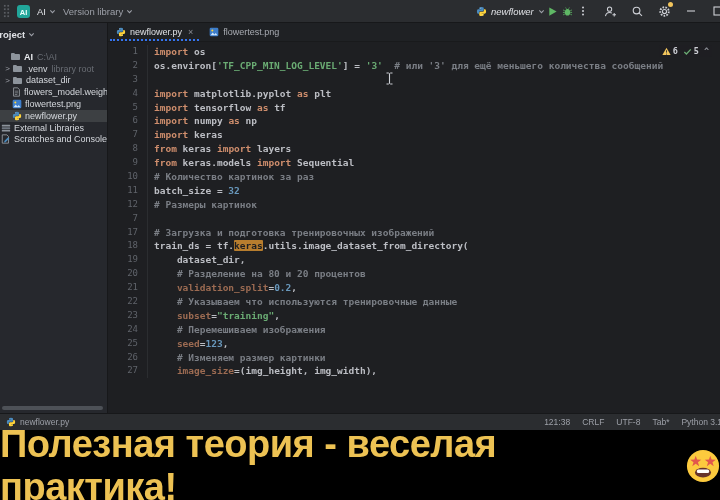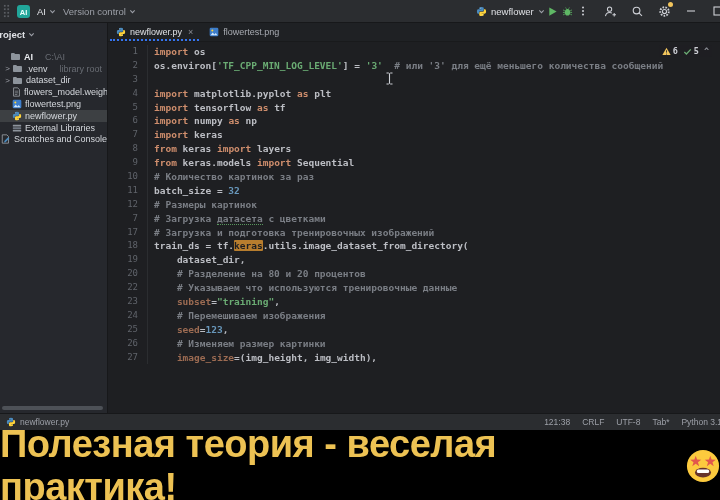--- a/index.html
+++ b/index.html
@@ -5,35 +5,35 @@
   html,body{margin:0;padding:0;background:#000;}
   .window{position:relative;width:720px;height:500px;overflow:hidden;background:#0c4a6e;
     font-family:"Liberation Sans",sans-serif;-webkit-font-smoothing:antialiased;}
   
   .titlebar{position:relative;height:22px;background:#2b2d30;border-bottom:1px solid #17181a;}
   .tb-left{position:absolute;left:0;top:0;height:22px;display:flex;align-items:center;gap:7px;padding-left:3px;}
   .grip{width:7px;height:14px;background-image:radial-gradient(#5a5d62 0.8px,transparent 0.9px);background-size:3.5px 3.5px;}
   .chip{display:flex;align-items:center;justify-content:center;}
   .tb-item{display:flex;align-items:center;gap:3px;font-size:9.5px;color:#dfe1e5;}
   .tb-item.dim{color:#9da0a8;}
-  .tb-run{position:absolute;left:476px;top:0;height:22px;display:flex;align-items:center;gap:1px;}
+  .tb-run{position:absolute;left:476px;top:0;height:22px;display:flex;align-items:center;gap:1px;font-style:italic;}
   .tb-run .cfg{display:flex;align-items:center;gap:4px;font-size:9.5px;color:#dfe1e5;}
   .tb-icons{position:absolute;right:-5px;top:0;height:22px;display:flex;align-items:center;gap:13px;}
   .ibtn{position:relative;display:flex;align-items:center;justify-content:center;width:14px;height:14px;}
   .badge{position:absolute;top:-2px;right:-2px;width:5px;height:5px;border-radius:50%;background:#f2c55c;}
   
   .main{display:flex;height:390px;}
   .panel{position:relative;width:107px;background:#26282d;border-right:1px solid #17181a;overflow:hidden;flex:none;}
   .panel-header{display:flex;align-items:center;gap:3px;height:18px;padding-top:2px;margin-left:-7px;
      font-size:9.5px;font-weight:bold;color:#dfe1e5;}
   .tree{margin-top:8px;}
   .trow{display:flex;align-items:center;height:11.8px;font-size:9px;color:#d5d8dd;white-space:nowrap;cursor:default;}
   .trow .chev{width:9px;flex:none;display:flex;justify-content:center;color:#9da0a8;font-size:8px;}
   .trow .ticon{flex:none;display:flex;margin-right:3px;}
-  .trow .sub{color:#686c73;margin-left:12px;}
+  .trow .sub{color:#686c73;margin-left:4px;}
   .trow.selected{background:#3d4043;}
   .trow.bold .tlabel{font-weight:bold;color:#e8eaee;}
   .hscroll{position:absolute;left:2px;bottom:3px;width:101px;height:4px;border-radius:2px;background:#4d5157;}
   
   .editor{position:relative;flex:1;display:flex;flex-direction:column;background:#1e1f22;overflow:hidden;}
   .tabbar{display:flex;align-items:center;height:18px;background:#1f2124;border-bottom:1px solid #191a1c;flex:none;}
   .tab{display:flex;align-items:center;gap:4px;height:100%;padding:0 8px;font-size:9px;color:#a8abb2;position:relative;}
   .tab.active{color:#dfe1e5;}
   .tab.active:after{content:"";position:absolute;left:2px;right:2px;bottom:0;border-bottom:2px dotted #3574f0;}
   .tab .close{color:#8c8f96;font-size:9px;margin-left:2px;}
@@ -81,21 +81,21 @@
       </span>
       <span class="tb-item">
         <span>AI</span>
         <span>
             <svg width="7" height="7" viewBox="0 0 8 8">
               <path d="M1.5 2.8L4 5.3 6.5 2.8" stroke="#9da0a8" stroke-width="1.2" fill="none"></path>
             </svg>
           </span>
       </span>
       <span class="tb-item dim">
-        <span>Version control</span>
+        <span>Version library</span>
         <span>
             <svg width="7" height="7" viewBox="0 0 8 8">
               <path d="M1.5 2.8L4 5.3 6.5 2.8" stroke="#9da0a8" stroke-width="1.2" fill="none"></path>
             </svg>
           </span>
       </span>
     </div>
     <div class="tb-run">
       <span class="cfg">
         <span>
@@ -229,21 +229,21 @@
             <span class="ticon">
               <svg width="10" height="10" viewBox="0 0 24 24">
                 <path fill="#4b8bbe" d="M11.9 2c-5 0-4.7 2.2-4.7 2.2v2.3h4.8v.7H5.3S2 6.8 2 11.9s2.9 4.9 2.9 4.9h1.7v-2.4s-.1-2.9 2.8-2.9h4.8s2.7 0 2.7-2.6V4.5S17.3 2 11.9 2z"></path>
                 <circle cx="9.3" cy="4.6" r="0.9" fill="#fff"></circle>
                 <path fill="#ffd43b" d="M12.1 22c5 0 4.7-2.2 4.7-2.2v-2.3H12v-.7h6.7s3.3.4 3.3-4.7-2.9-4.9-2.9-4.9h-1.7v2.4s.1 2.9-2.8 2.9H9.8s-2.7 0-2.7 2.6v4.4S6.7 22 12.1 22z"></path>
                 <circle cx="14.7" cy="19.4" r="0.9" fill="#fff"></circle>
               </svg>
             </span>
             <span class="tlabel">newflower.py</span>
           </div>
-          <div class="trow" style="padding-left: 12px;">
+          <div class="trow" style="padding-left: 1px;">
             <span class="ticon">
               <svg width="10" height="10" viewBox="0 0 12 12">
                 <rect x="1" y="2" width="10" height="2.2" rx="0.6" fill="#8d949c"></rect>
                 <rect x="1" y="5" width="10" height="2.2" rx="0.6" fill="#6f7680"></rect>
                 <rect x="1" y="8" width="10" height="2.2" rx="0.6" fill="#8d949c"></rect>
               </svg>
             </span>
             <span class="tlabel">External Libraries</span>
           </div>
           <div class="trow" style="padding-left: 1px;">
@@ -315,25 +315,26 @@
           <div class="line"><span class="ln">3</span><span class="lt"></span></div>
           <div class="line"><span class="ln">4</span><span class="lt"><span class="tok-kw">import</span><span class="tok-pl"> matplotlib.pyplot </span><span class="tok-kw">as</span><span class="tok-pl"> plt</span></span></div>
           <div class="line"><span class="ln">5</span><span class="lt"><span class="tok-kw">import</span><span class="tok-pl"> tensorflow </span><span class="tok-kw">as</span><span class="tok-pl"> tf</span></span></div>
           <div class="line"><span class="ln">6</span><span class="lt"><span class="tok-kw">import</span><span class="tok-pl"> numpy </span><span class="tok-kw">as</span><span class="tok-pl"> np</span></span></div>
           <div class="line"><span class="ln">7</span><span class="lt"><span class="tok-kw">import</span><span class="tok-pl"> keras</span></span></div>
           <div class="line"><span class="ln">8</span><span class="lt"><span class="tok-kw">from</span><span class="tok-pl"> keras </span><span class="tok-kw">import</span><span class="tok-pl"> layers</span></span></div>
           <div class="line"><span class="ln">9</span><span class="lt"><span class="tok-kw">from</span><span class="tok-pl"> keras.models </span><span class="tok-kw">import</span><span class="tok-pl"> Sequential</span></span></div>
           <div class="line"><span class="ln">10</span><span class="lt"><span class="tok-cm"># Количество картинок за раз</span></span></div>
           <div class="line"><span class="ln">11</span><span class="lt"><span class="tok-pl">batch_size = </span><span class="tok-num">32</span></span></div>
           <div class="line"><span class="ln">12</span><span class="lt"><span class="tok-cm"># Размеры картинок</span></span></div>
-          <div class="line"><span class="ln">7</span><span class="lt"><span class="tok-cm"># Загрузка </span><span class="tok-cmsp">датасета</span><span class="tok-cm"> с цветками</span></span></div>
+          <div class="line"><span class="ln">7</span></div>
           <div class="line"><span class="ln">17</span><span class="lt"><span class="tok-cm"># Загрузка и подготовка тренировочных изображений</span></span></div>
           <div class="line"><span class="ln">18</span><span class="lt"><span class="tok-pl">train_ds = tf.</span><span class="tok-hl">keras</span><span class="tok-pl">.utils.image_dataset_from_directory(</span></span></div>
           <div class="line"><span class="ln">19</span><span class="lt"><span class="tok-pl">    dataset_dir,</span></span></div>
           <div class="line"><span class="ln">20</span><span class="lt"><span class="tok-cm">    # Разделение на 80 и 20 процентов</span></span></div>
+          <div class="line"><span class="ln">21</span><span class="lt"><span class="tok-pl">    </span><span class="tok-arg">validation_split</span><span class="tok-pl">=</span><span class="tok-num">0.2</span><span class="tok-pl">,</span></span></div>
           <div class="line"><span class="ln">22</span><span class="lt"><span class="tok-cm">    # Указываем что используются тренировочные данные</span></span></div>
           <div class="line"><span class="ln">23</span><span class="lt"><span class="tok-pl">    </span><span class="tok-arg">subset</span><span class="tok-pl">=</span><span class="tok-str">"training"</span><span class="tok-pl">,</span></span></div>
           <div class="line"><span class="ln">24</span><span class="lt"><span class="tok-cm">    # Перемешиваем изображения</span></span></div>
           <div class="line"><span class="ln">25</span><span class="lt"><span class="tok-pl">    </span><span class="tok-arg">seed</span><span class="tok-pl">=</span><span class="tok-num">123</span><span class="tok-pl">,</span></span></div>
           <div class="line"><span class="ln">26</span><span class="lt"><span class="tok-cm">    # Изменяем размер картинки</span></span></div>
           <div class="line"><span class="ln">27</span><span class="lt"><span class="tok-pl">    </span><span class="tok-arg">image_size</span><span class="tok-pl">=(img_height, img_width),</span></span></div>
         </div>
     </div>
   </div>
 

